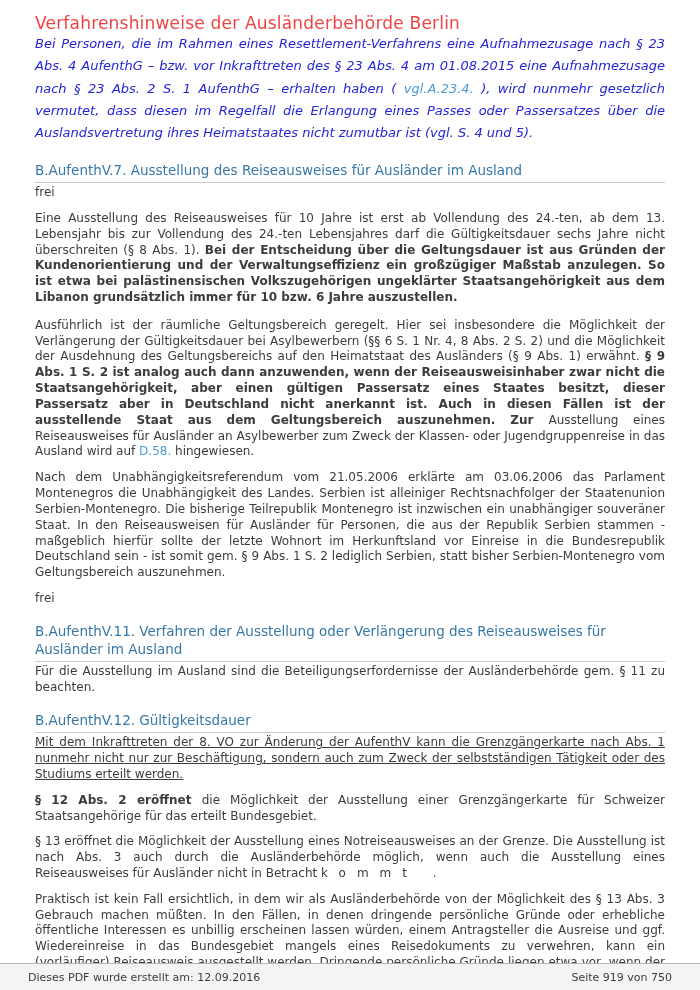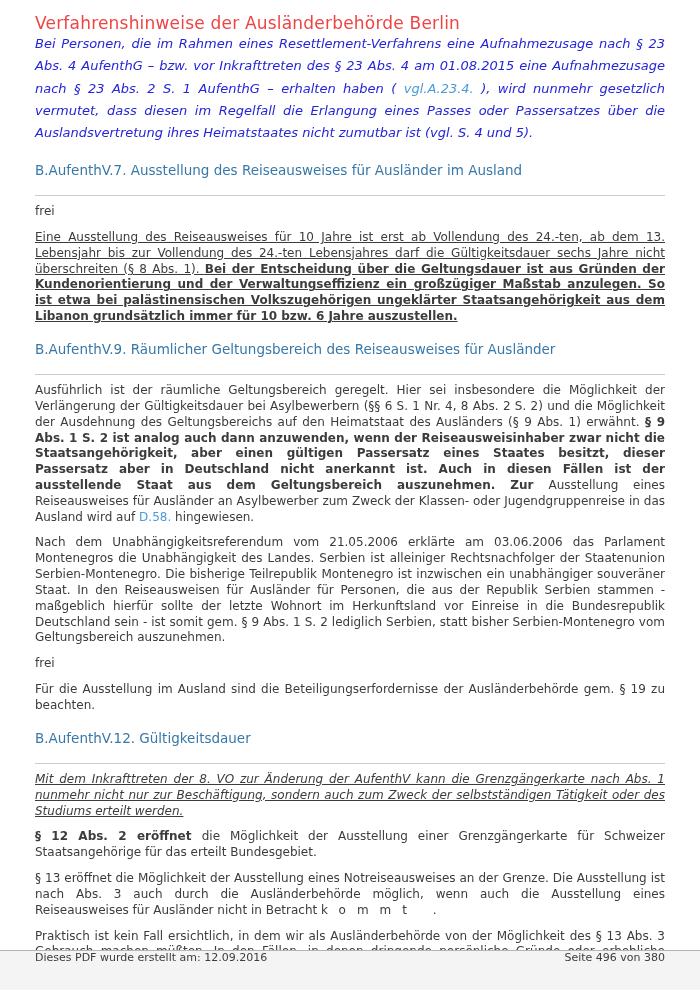--- a/index.html
+++ b/index.html
@@ -32,80 +32,81 @@
     margin-bottom: 16px;
   }
 
   .link { color: #4d9bd5; text-decoration: none; cursor: pointer; }
 
   .section-heading {
     color: #3878a8;
     font-size: 13.5px;
     font-weight: 400;
     border-bottom: 1px solid #cccccc;
-    padding-bottom: 16px;
+    padding-bottom: 3px;
     margin-top: 15px;
-    margin-bottom: 8px;
+    margin-bottom: 2px;
     line-height: 1.35;
   }
 
   .body {
     font-size: 12px;
     color: #3c3c3c;
     line-height: 1.32;
     text-align: justify;
     margin-bottom: 10px;
   }
-  .body.tight { margin-bottom: 12px; text-decoration: underline; }
+  .body.tight { margin-bottom: 12px; }
   .b { font-weight: bold; }
-  .u { text-decoration: underline; font-style: italic; }
+  .u { text-decoration: underline; }
   .spaced { letter-spacing: 11px; }
 
   .footer {
     position: absolute;
     left: 0; right: 0; bottom: 0;
-    height: 40px;
+    height: 27px;
     background: #f4f4f4;
     border-top: 1px solid #b5b5b5;
     display: flex;
     justify-content: space-between;
-    padding: 0 35px;
+    align-items: center;
+    padding: 0 28px;
     font-size: 11px;
     color: #3c3c3c;
   }
 </style>
 </head>
 <body>
 
 <div class="page">
   <div class="content">
 
     <h1 class="doc-title">Verfahrenshinweise der Ausländerbehörde Berlin</h1>
 
     <p class="intro"><span>Bei Personen, die im Rahmen eines Resettlement-Verfahrens eine Aufnahmezusage nach § 23 Abs. 4 AufenthG – bzw. vor Inkrafttreten des § 23 Abs. 4 am 01.08.2015 eine Aufnahmezusage nach § 23 Abs. 2 S. 1 AufenthG – erhalten haben ( </span><a class="link">vgl.A.23.4.</a><span> ), wird nunmehr gesetzlich vermutet, dass diesen im Regelfall die Erlangung eines Passes oder Passersatzes über die Auslandsvertretung ihres Heimatstaates nicht zumutbar ist (vgl. S. 4 und 5).</span></p>
 
     <h2 class="section-heading">B.AufenthV.7. Ausstellung des Reiseausweises für Ausländer im Ausland</h2>
     <p class="body">frei</p>
 
     <p class="body tight"><span>Eine Ausstellung des Reiseausweises für 10 Jahre ist erst ab Vollendung des 24.-ten, ab dem 13. Lebensjahr bis zur Vollendung des 24.-ten Lebensjahres darf die Gültigkeitsdauer sechs Jahre nicht überschreiten (§ 8 Abs. 1). </span><span class="b">Bei der Entscheidung über die Geltungsdauer ist aus Gründen der Kundenorientierung und der Verwaltungseffizienz ein großzügiger Maßstab anzulegen. So ist etwa bei palästinensischen Volkszugehörigen ungeklärter Staatsangehörigkeit aus dem Libanon grundsätzlich immer für 10 bzw. 6 Jahre auszustellen.</span></p>
 
-    <h2 class="section-heading">B.AufenthV.9. Räumlicher Geltungsbereich des Reiseausweises für Ausländer</h2>
     <p class="body"><span>Ausführlich ist der räumliche Geltungsbereich geregelt. Hier sei insbesondere die Möglichkeit der Verlängerung der Gültigkeitsdauer bei Asylbewerbern (§§ 6 S. 1 Nr. 4, 8 Abs. 2 S. 2) und die Möglichkeit der Ausdehnung des Geltungsbereichs auf den Heimatstaat des Ausländers (§ 9 Abs. 1) erwähnt. </span><span class="b">§ 9 Abs. 1 S. 2 ist analog auch dann anzuwenden, wenn der Reiseausweisinhaber zwar nicht die Staatsangehörigkeit, aber einen gültigen Passersatz eines Staates besitzt, dieser Passersatz aber in Deutschland nicht anerkannt ist. Auch in diesen Fällen ist der ausstellende Staat aus dem Geltungsbereich auszunehmen. Zur </span><span>Ausstellung eines Reiseausweises für Ausländer an Asylbewerber zum Zweck der Klassen- oder Jugendgruppenreise in das Ausland wird auf </span><a class="link">D.58.</a><span> hingewiesen.</span></p>
     <p class="body">Nach dem Unabhängigkeitsreferendum vom 21.05.2006 erklärte am 03.06.2006 das Parlament Montenegros die Unabhängigkeit des Landes. Serbien ist alleiniger Rechtsnachfolger der Staatenunion Serbien-Montenegro. Die bisherige Teilrepublik Montenegro ist inzwischen ein unabhängiger souveräner Staat. In den Reiseausweisen für Ausländer für Personen, die aus der Republik Serbien stammen - maßgeblich hierfür sollte der letzte Wohnort im Herkunftsland vor Einreise in die Bundesrepublik Deutschland sein - ist somit gem. § 9 Abs. 1 S. 2 lediglich Serbien, statt bisher Serbien-Montenegro vom Geltungsbereich auszunehmen.</p>
 
     <p class="body">frei</p>
 
-    <p class="body">Für die Ausstellung im Ausland sind die Beteiligungserfordernisse der Ausländerbehörde gem. § 19 zu beachten.</p>
+    <h2 class="section-heading">B.AufenthV.11. Verfahren der Ausstellung oder Verlängerung des Reiseausweises für Ausländer im Ausland</h2>
+    <p class="body">Für die Ausstellung im Ausland sind die Beteiligungserfordernisse der Ausländerbehörde gem. § 11 zu beachten.</p>
 
     <h2 class="section-heading">B.AufenthV.12. Gültigkeitsdauer</h2>
     <p class="body u">Mit dem Inkrafttreten der 8. VO zur Änderung der AufenthV kann die Grenzgängerkarte nach Abs. 1 nunmehr nicht nur zur Beschäftigung, sondern auch zum Zweck der selbstständigen Tätigkeit oder des Studiums erteilt werden.</p>
     <p class="body"><span class="b">§ 12 Abs. 2 eröffnet </span><span>die Möglichkeit der Ausstellung einer Grenzgängerkarte für Schweizer Staatsangehörige für das erteilt Bundesgebiet.</span></p>
 
     <p class="body"><span>§ 13 eröffnet die Möglichkeit der Ausstellung eines Notreiseausweises an der Grenze. Die Ausstellung ist nach Abs. 3 auch durch die Ausländerbehörde möglich, wenn auch die Ausstellung eines Reiseausweises für Ausländer nicht in Betracht </span><span class="spaced">kommt .</span></p>
     <p class="body">Praktisch ist kein Fall ersichtlich, in dem wir als Ausländerbehörde von der Möglichkeit des § 13 Abs. 3 Gebrauch machen müßten. In den Fällen, in denen dringende persönliche Gründe oder erhebliche öffentliche Interessen es unbillig erscheinen lassen würden, einem Antragsteller die Ausreise und ggf. Wiedereinreise in das Bundesgebiet mangels eines Reisedokuments zu verwehren, kann ein (vorläufiger) Reiseausweis ausgestellt werden. Dringende persönliche Gründe liegen etwa vor, wenn der Pass oder Passersatz verloren gegangen ist oder ungültig wurde und der Ausländer aus wichtigen (bei ungültigem Pass) nicht vorhersehbaren familiären oder beruflichen Gründen ausreisen muß. Wichtige familiäre Gründe können etwa eine schwere Erkrankung oder ein Todesfall eines nahen Angehörigen sein. Liegt ein dringender persönlicher Grund oder liegen erhebliche öffentliche Interessen nicht vor, so sollte auch grundsätzlich nicht zur Ausstellung eines Notreiseausweises an die Bundespolizei verwiesen werden.</p>
 
   </div>
 
   <div class="footer">
     <span>Dieses PDF wurde erstellt am: 12.09.2016</span>
-    <span>Seite 496 von 380</span>
+    <span>Seite 919 von 750</span>
   </div>
 </div>
 
 </body></html>

